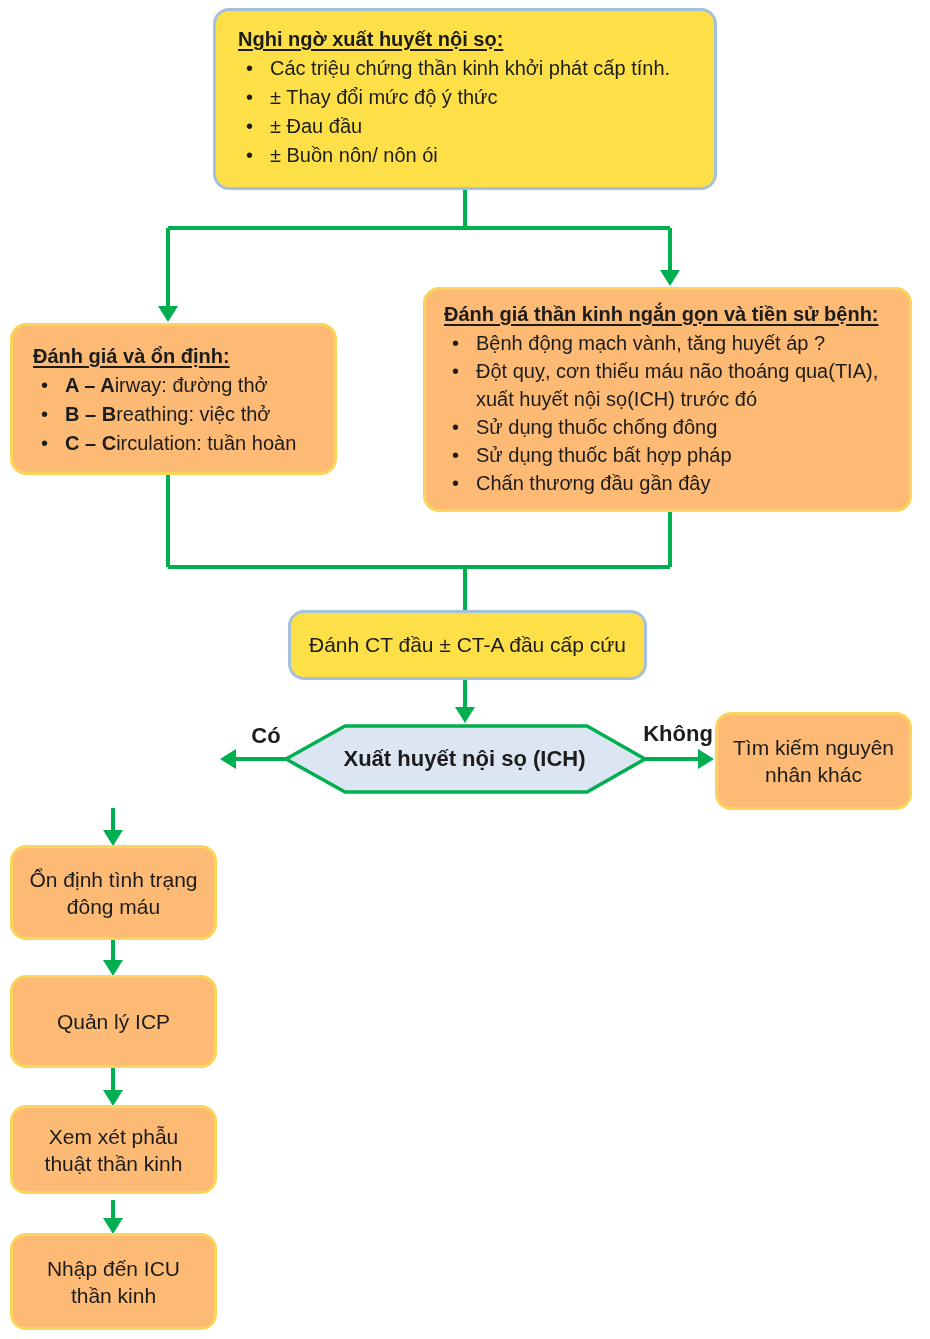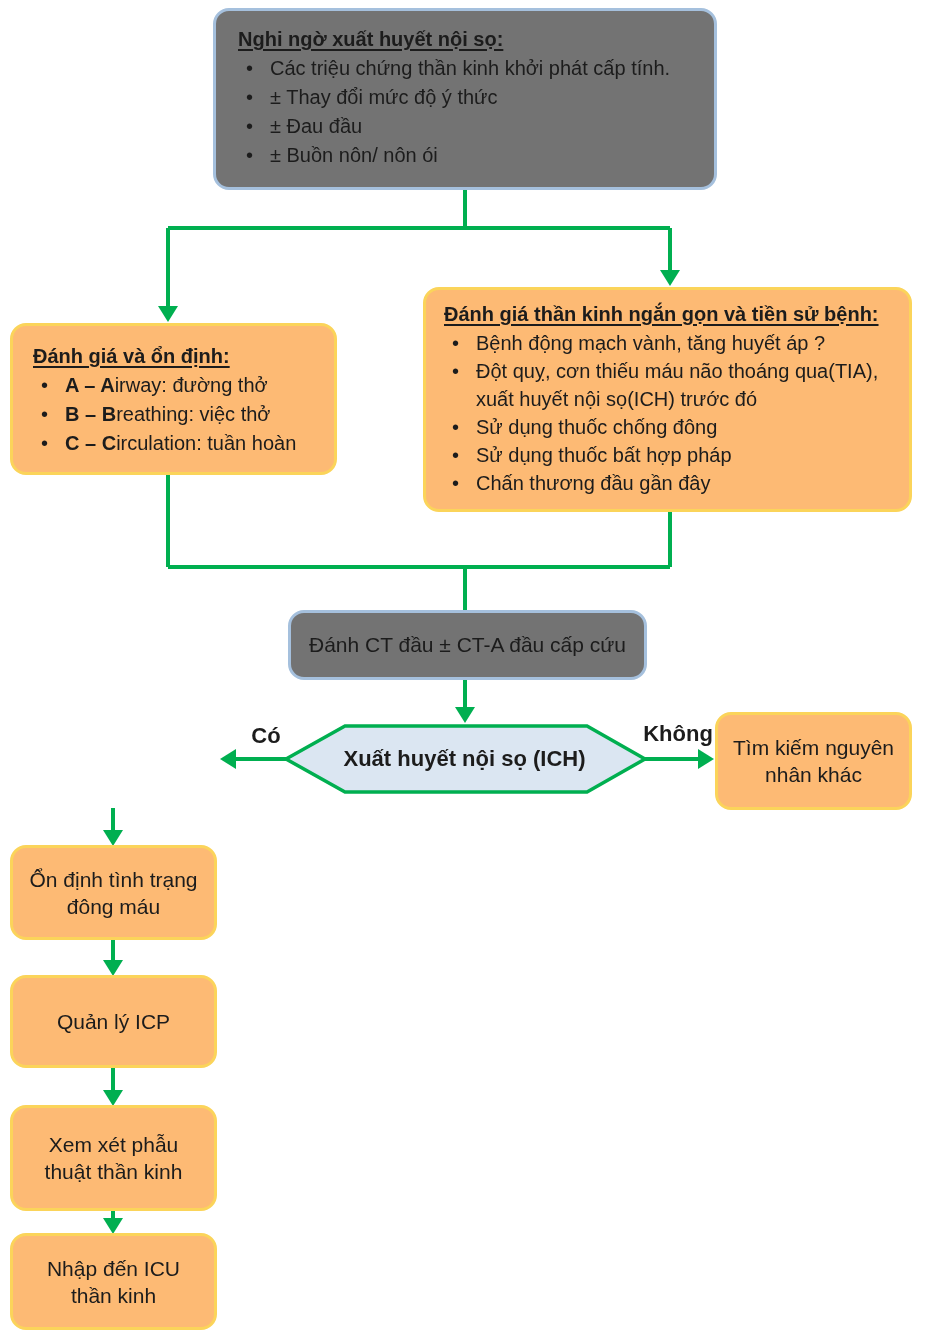--- a/index.html
+++ b/index.html
@@ -7,21 +7,21 @@
     width:930px; height:1339px;
     font-family:"Liberation Sans", sans-serif;
     color:#1c1c1c;
     -webkit-font-smoothing:antialiased;
   }
   .stage { position:relative; width:930px; height:1339px; overflow:hidden; }
 
   svg.wires { position:absolute; left:0; top:0; width:930px; height:1339px; }
 
   .node { position:absolute; box-sizing:border-box; }
-  .blue   { background:#737373; border:3px solid #a5c0dd; border-radius:16px; }
+  .blue   { background:#fde047; border:3px solid #a5c0dd; border-radius:16px; }
   .yellow { background:#fdba74; border:3px solid #fbd45a; border-radius:16px; }
   .center { display:flex; align-items:center; justify-content:center; text-align:center; }
 
   .node-title {
     font-weight:bold; text-decoration:underline;
     font-size:20px; line-height:29px; white-space:nowrap;
     text-underline-offset:3px;
   }
   ul.bullets { list-style:none; margin:0; padding:0; }
   ul.bullets li {
@@ -48,21 +48,21 @@
   #lbl-no  { left:636px; top:722px; width:84px; }
 
   #n-suspect { left:213px; top:8px;   width:504px; height:182px; padding:14px 12px 0 22px; }
   #n-abc     { left:10px;  top:323px; width:327px; height:152px; padding:16px 8px 0 20px; }
   #n-neuro   { left:423px; top:287px; width:489px; height:225px; padding:10px 10px 0 18px; }
   #n-neuro ul.bullets li { line-height:28px; }
   #n-ct      { left:288px; top:610px; width:359px; height:70px; }
   #n-bp      { left:10px;  top:715px; width:207px; height:93px; }
   #n-coag    { left:10px;  top:845px; width:207px; height:95px; }
   #n-icp     { left:10px;  top:975px; width:207px; height:93px; }
-  #n-surg    { left:10px;  top:1105px; width:207px; height:106px; }
+  #n-surg    { left:10px;  top:1105px; width:207px; height:89px; }
   #n-icu     { left:10px;  top:1233px; width:207px; height:97px; }
   #n-other   { left:715px; top:712px; width:197px; height:98px; }
 </style>
 </head>
 <body>
 
 <div class="stage">
 
   <svg class="wires" viewBox="0 0 930 1339" xmlns="http://www.w3.org/2000/svg">
 

